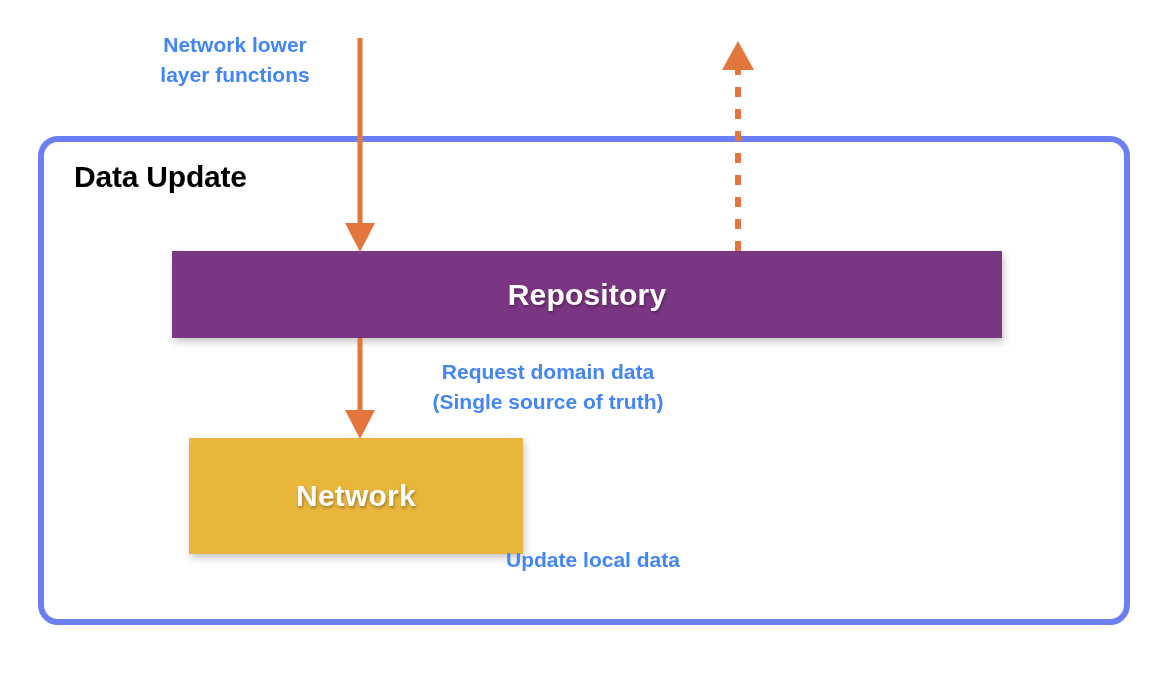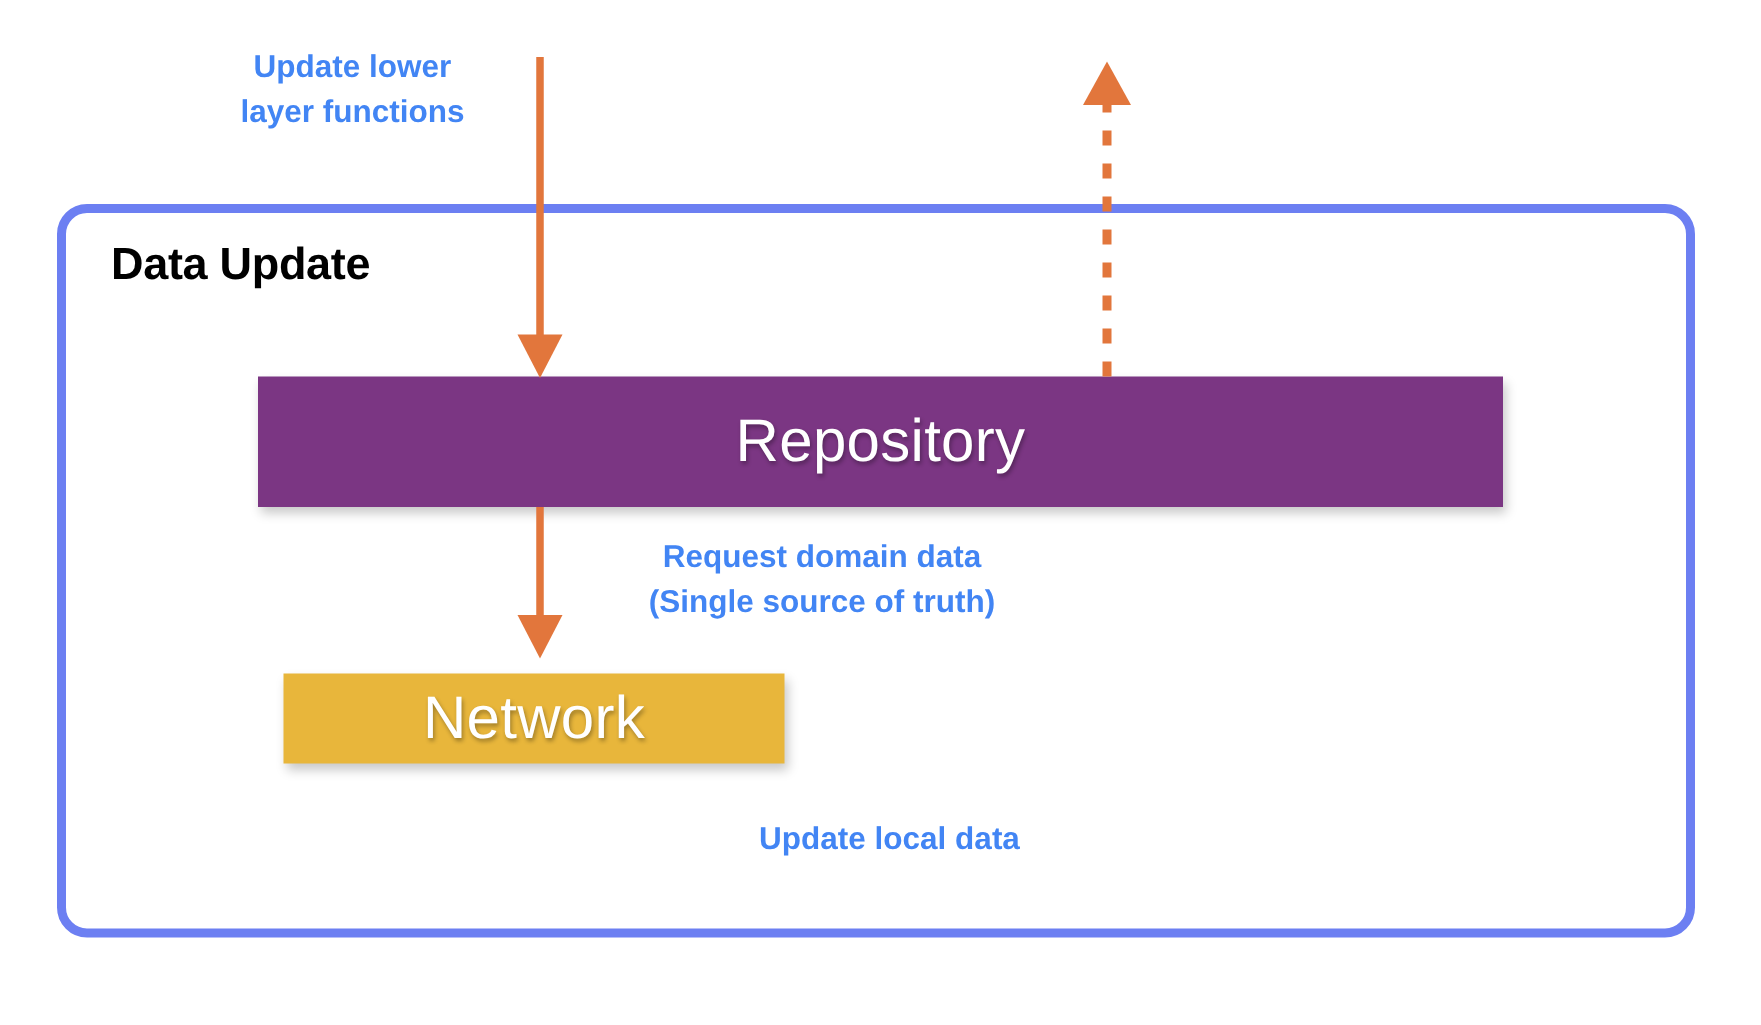--- a/index.html
+++ b/index.html
@@ -82,37 +82,37 @@
   
   .block {
     position: absolute;
     display: flex;
     align-items: center;
     justify-content: center;
     box-shadow: 2px 4px 7px rgba(0, 0, 0, 0.22);
   }
   .block-label {
     color: #ffffff;
-    font-size: 40px;
-    font-weight: normal;
+    font-size: 30px;
+    font-weight: bold;
     letter-spacing: 0.2px;
     text-shadow: 1px 2px 3px rgba(0, 0, 0, 0.32);
   }
   #block-repository {
     left: 172px;
     top: 251px;
     width: 830px;
     height: 87px;
     background: #7b3683;
   }
   #block-network {
     left: 189px;
-    top: 449px;
+    top: 438px;
     width: 334px;
-    height: 60px;
+    height: 116px;
     background: #e8b63b;
   }
 
   
   #connectors {
     position: absolute;
     left: 0;
     top: 0;
     width: 1174px;
     height: 683px;
@@ -129,21 +129,21 @@
   <div id="layer-title">Data Update</div>
 
   <div class="block" id="block-repository">
     <span class="block-label">Repository</span>
   </div>
 
   <div class="block" id="block-network">
     <span class="block-label">Network</span>
   </div>
 
-  <div class="note" id="note-invoke">Update lower
+  <div class="note" id="note-invoke">Network lower
 layer functions</div>
 
 
   <div class="note" id="note-update">Update local data</div>
 
   <div class="note" id="note-request">Request domain data
 (Single source of truth)</div>
 
   <svg id="connectors" viewBox="0 0 1174 683">
 

